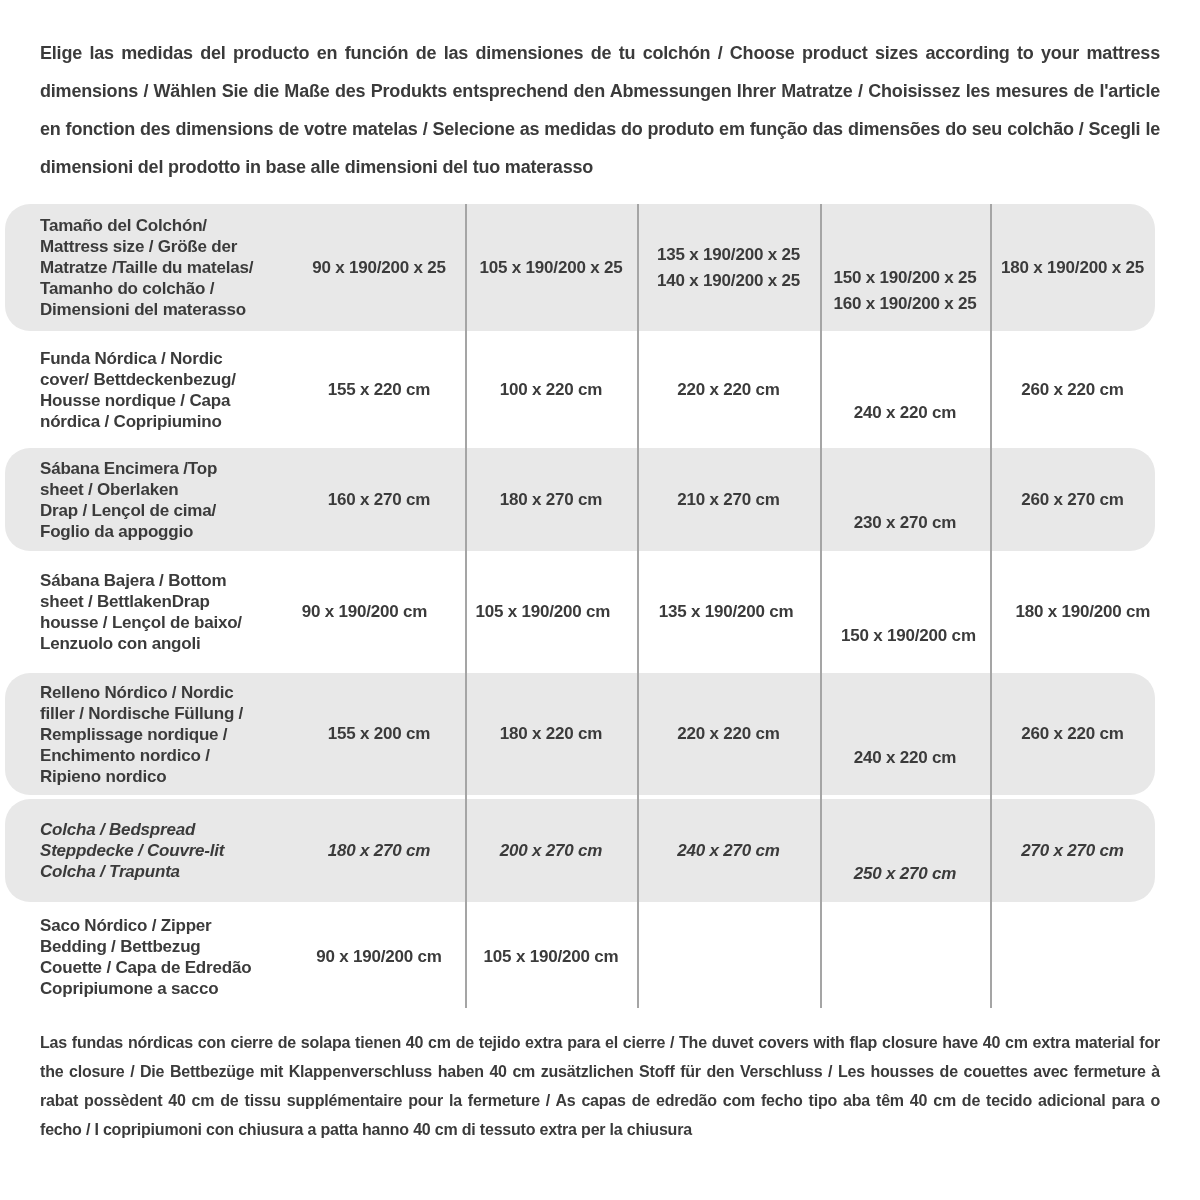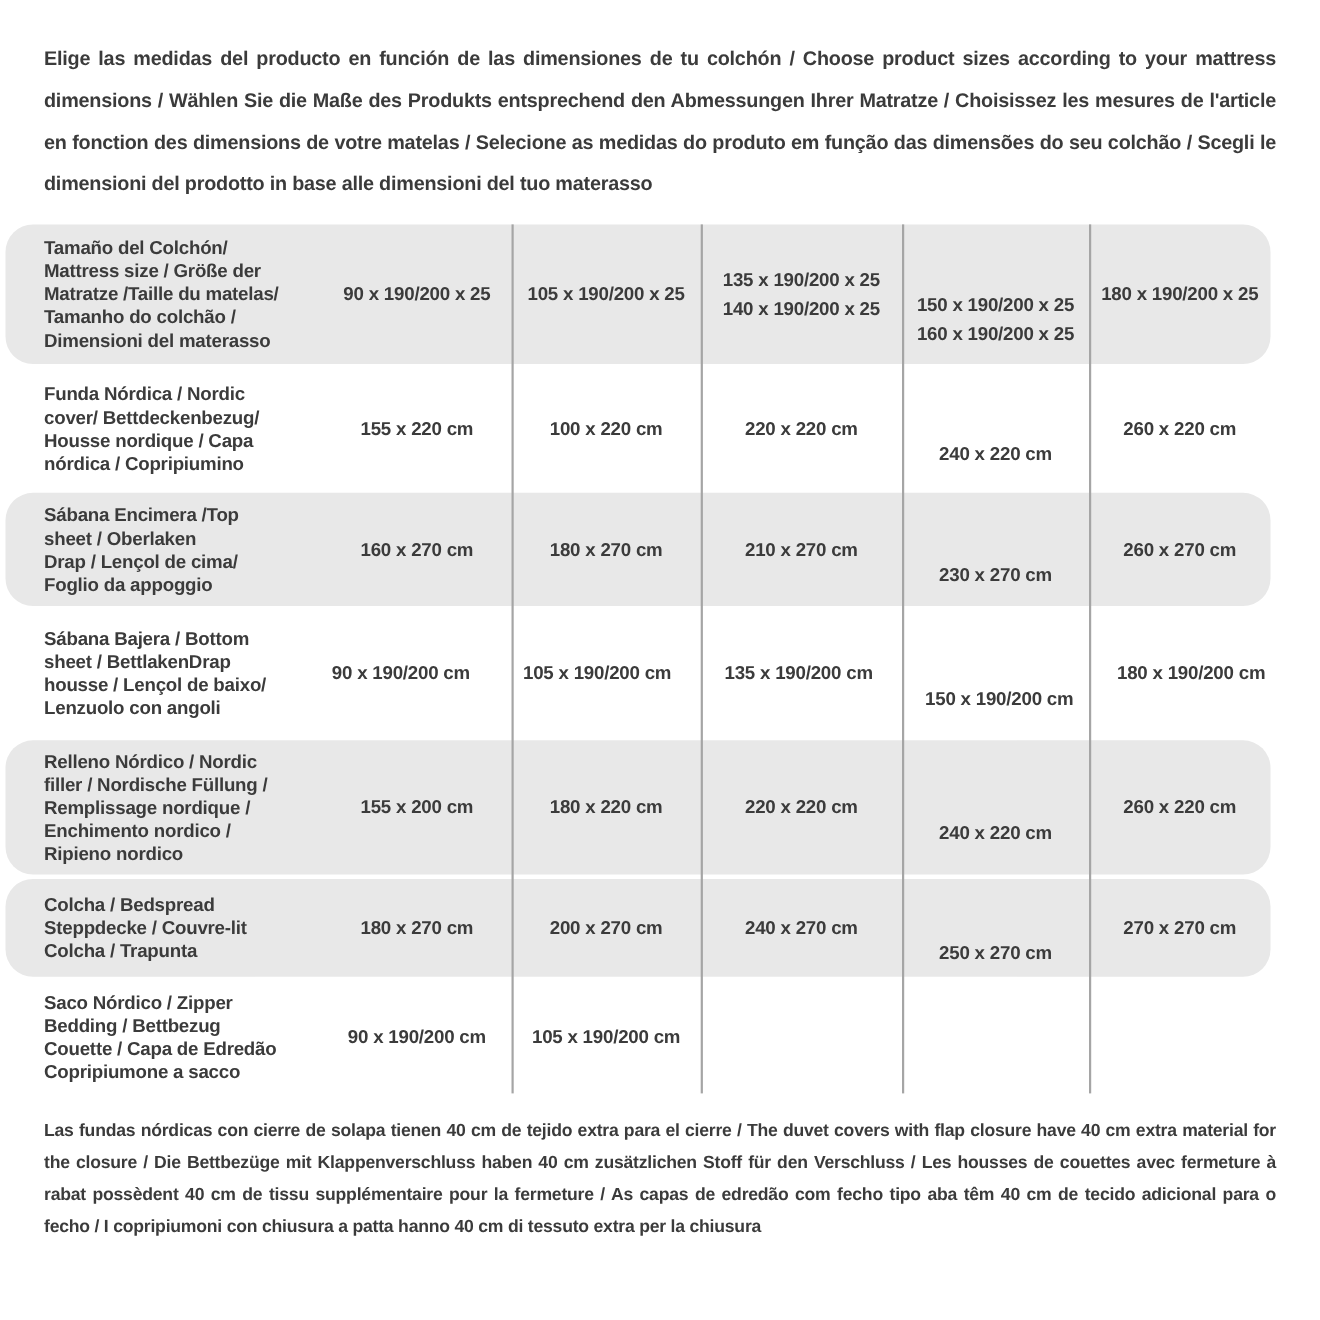--- a/index.html
+++ b/index.html
@@ -52,21 +52,21 @@
   .c1 { width: 172px; }
   .c2 { width: 183px; }
   .c3 { width: 170px; margin-top: 47px; }
   .c4 { width: 165px; }
   .r0 { height: 127px; }
   .r1 { height: 109px; }
   .r2 { height: 103px; }
   .r3 { height: 114px; gap: 28px; }
   .r4 { height: 122px; }
   .r5 { height: 101px; }
-  .r6 { height: 89px; }
+  .r6 { height: 103px; font-style: italic; }
   .r7 { height: 102px; margin-bottom: 0; justify-content: flex-end; }
   .vdivider {
     position: absolute;
     top: 0;
     bottom: 0;
     width: 2px;
     background: var(--divider, #a5a5a5);
   }
   .footnote {
     margin: 20px 40px 0 40px;

